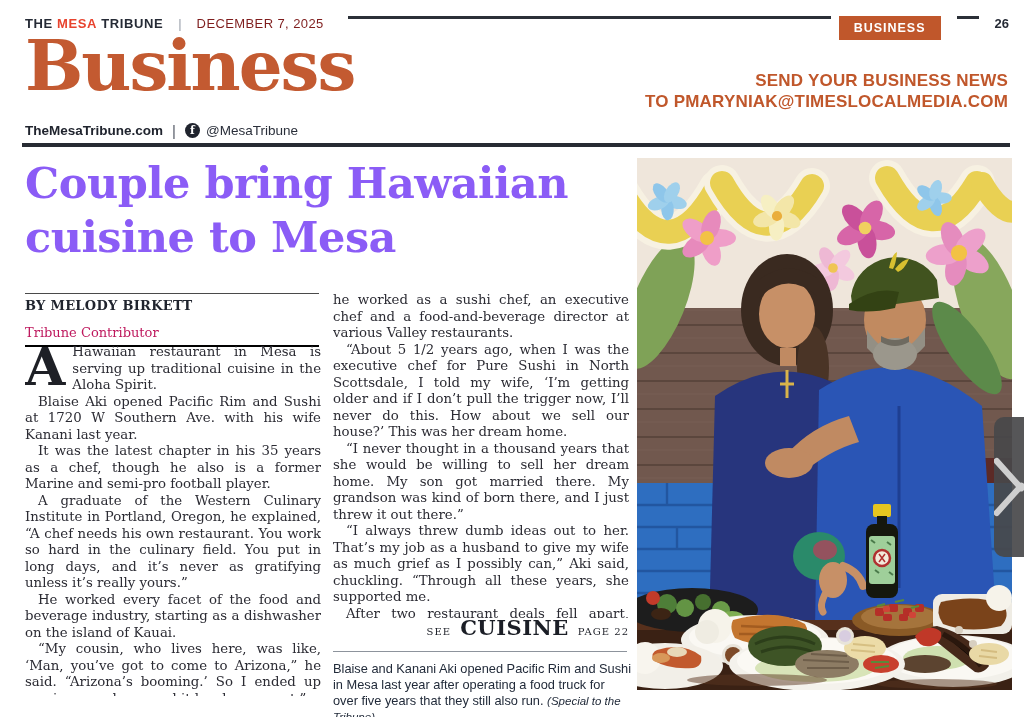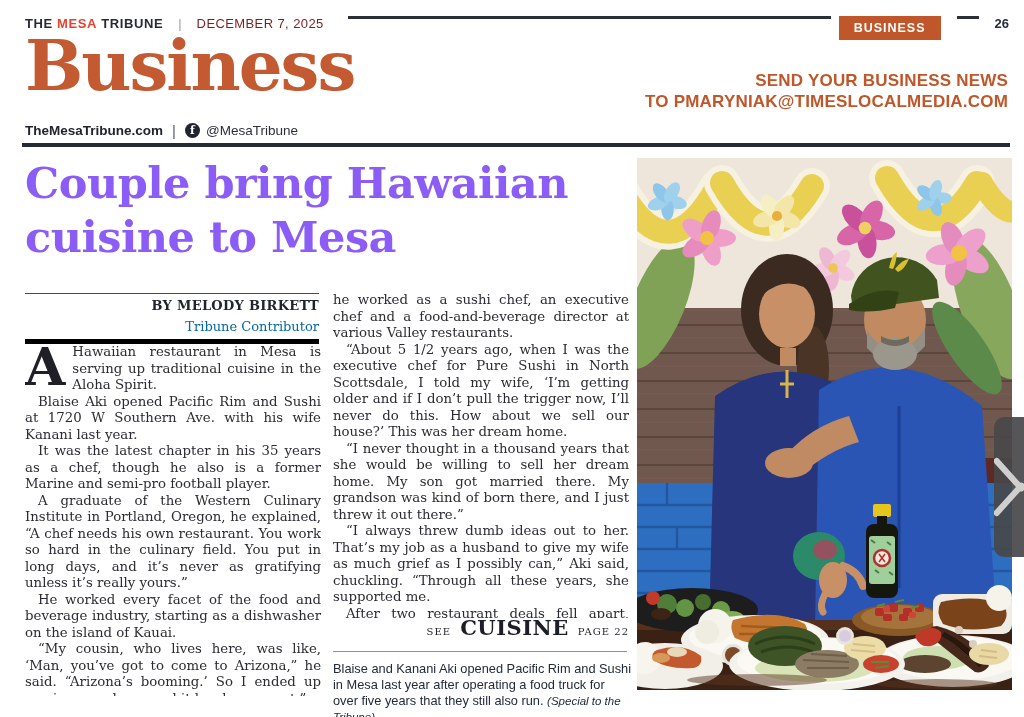--- a/index.html
+++ b/index.html
@@ -36,24 +36,24 @@
   .social-handle { font-size:13.5px; color:#2a2f3a; }
 
   .thick-rule { position:absolute; left:22px; top:143px; width:988px; height:4px; background:#272b33; }
 
   
   .headline { position:absolute; left:25px; top:156px; width:585px;
               font-family:"DejaVu Serif","Liberation Serif",serif; font-weight:bold;
               font-size:43px; line-height:1.26; color:#8b5cf6; letter-spacing:-.5px; }
 
   .byline-block { position:absolute; left:25px; top:293px; width:294px;
-                  border-top:1px solid #4a4a4a; border-bottom:5px solid #000000; padding:4px 0 5px 0;text-align:right; }
+                  border-top:1px solid #4a4a4a; border-bottom:2px solid #000000; padding:4px 0 5px 0; }
   .byline { font-family:"DejaVu Serif","Liberation Serif",serif; font-weight:bold;
             font-size:13px; color:#20242e; letter-spacing:.3px; }
-  .byline-role { font-family:"DejaVu Serif","Liberation Serif",serif; font-size:13px; color:#0369a1; margin-top:6px; }
+  .byline-role { font-family:"DejaVu Serif","Liberation Serif",serif; font-size:13px; color:#be185d; margin-top:12px; }
 
   .col { position:absolute; width:296px; font-family:"DejaVu Serif","Liberation Serif",serif;
          font-size:13.3px; line-height:16.5px; color:#2b2b33; text-align:justify; }
   .col p { text-indent:13px; }
   .col p.noindent { text-indent:0; }
   #col1 { left:25px;  top:344px; height:352px; overflow:hidden; }
   #col2 { left:333px; top:292px; height:326px; overflow:hidden; }
   .dropcap { float:left; font-family:"DejaVu Serif","Liberation Serif",serif; font-weight:bold;
              font-size:52px; line-height:42px; padding:2px 7px 0 0; color:#1e2026; }
 

